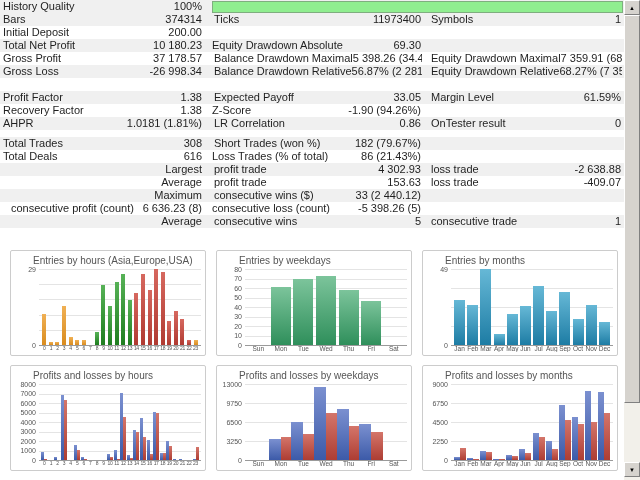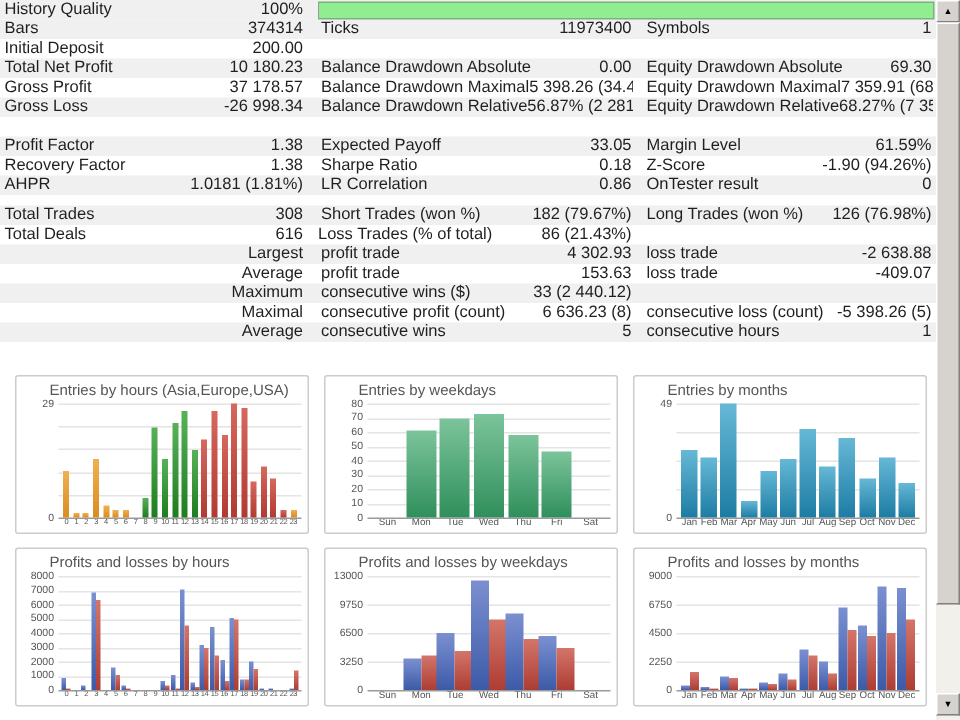--- a/index.html
+++ b/index.html
@@ -110,24 +110,20 @@
           <div class="cell c3">
             <span class="lab"></span>
             <span class="val"></span>
           </div>
         </div>
         <div class="row shade">
           <div class="cell c1">
             <span class="lab">Total Net Profit</span>
             <span class="val">10 180.23</span>
           </div>
-          <div class="cell c2">
-            <span class="lab">Balance Drawdown Absolute</span>
-            <span class="val">0.00</span>
-          </div>
           <div class="cell c3">
             <span class="lab">Equity Drawdown Absolute</span>
             <span class="val">69.30</span>
           </div>
         </div>
         <div class="row">
           <div class="cell c1">
             <span class="lab">Gross Profit</span>
             <span class="val">37 178.57</span>
           </div>
@@ -168,24 +164,20 @@
           <div class="cell c3">
             <span class="lab">Margin Level</span>
             <span class="val">61.59%</span>
           </div>
         </div>
         <div class="row">
           <div class="cell c1">
             <span class="lab">Recovery Factor</span>
             <span class="val">1.38</span>
           </div>
-          <div class="cell c2">
-            <span class="lab">Sharpe Ratio</span>
-            <span class="val">0.18</span>
-          </div>
           <div class="cell c3">
             <span class="lab">Z-Score</span>
             <span class="val">-1.90 (94.26%)</span>
           </div>
         </div>
         <div class="row shade">
           <div class="cell c1">
             <span class="lab">AHPR</span>
             <span class="val">1.0181 (1.81%)</span>
           </div>
@@ -202,24 +194,20 @@
       <div class="sec" style="margin-bottom: 0px;">
         <div class="row shade">
           <div class="cell c1">
             <span class="lab">Total Trades</span>
             <span class="val">308</span>
           </div>
           <div class="cell c2">
             <span class="lab">Short Trades (won %)</span>
             <span class="val">182 (79.67%)</span>
           </div>
-          <div class="cell c3">
-            <span class="lab">Long Trades (won %)</span>
-            <span class="val">126 (76.98%)</span>
-          </div>
         </div>
         <div class="row">
           <div class="cell c1">
             <span class="lab">Total Deals</span>
             <span class="val">616</span>
           </div>
           <div class="cell c3">
             <span class="lab">Loss Trades (% of total)</span>
             <span class="val">86 (21.43%)</span>
           </div>
@@ -256,44 +244,40 @@
           <div class="cell c1">
             <span class="lab"></span>
             <span class="val">Maximum</span>
           </div>
           <div class="cell c2">
             <span class="lab">consecutive wins ($)</span>
             <span class="val">33 (2 440.12)</span>
           </div>
         </div>
         <div class="row">
-          <div class="cell c1">
-            <span class="lab"></span>
-            <span class="val">Maximal</span>
-          </div>
           <div class="cell c2">
             <span class="lab">consecutive profit (count)</span>
             <span class="val">6 636.23 (8)</span>
           </div>
           <div class="cell c3">
             <span class="lab">consecutive loss (count)</span>
             <span class="val">-5 398.26 (5)</span>
           </div>
         </div>
         <div class="row shade">
           <div class="cell c1">
             <span class="lab"></span>
             <span class="val">Average</span>
           </div>
           <div class="cell c2">
             <span class="lab">consecutive wins</span>
             <span class="val">5</span>
           </div>
           <div class="cell c3">
-            <span class="lab">consecutive hours</span>
+            <span class="lab">consecutive trade</span>
             <span class="val">1</span>
           </div>
         </div>
       </div>
     </div>
   <div id="charts">
     <div class="chart-row">
         <div class="chart hours">
           <div class="ctitle">Entries by hours (Asia,Europe,USA)</div>
           <div class="cbody">

